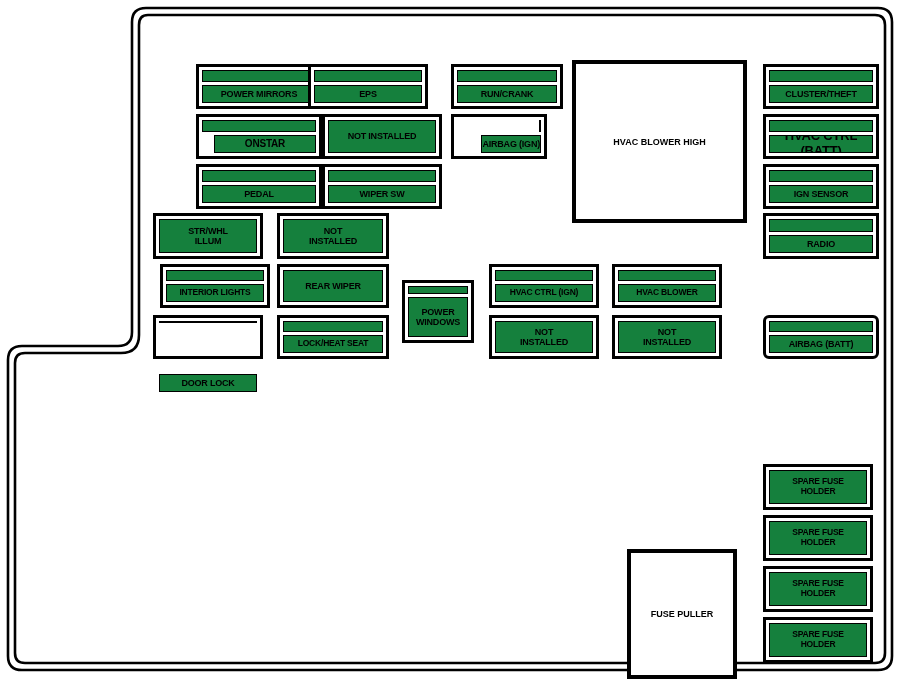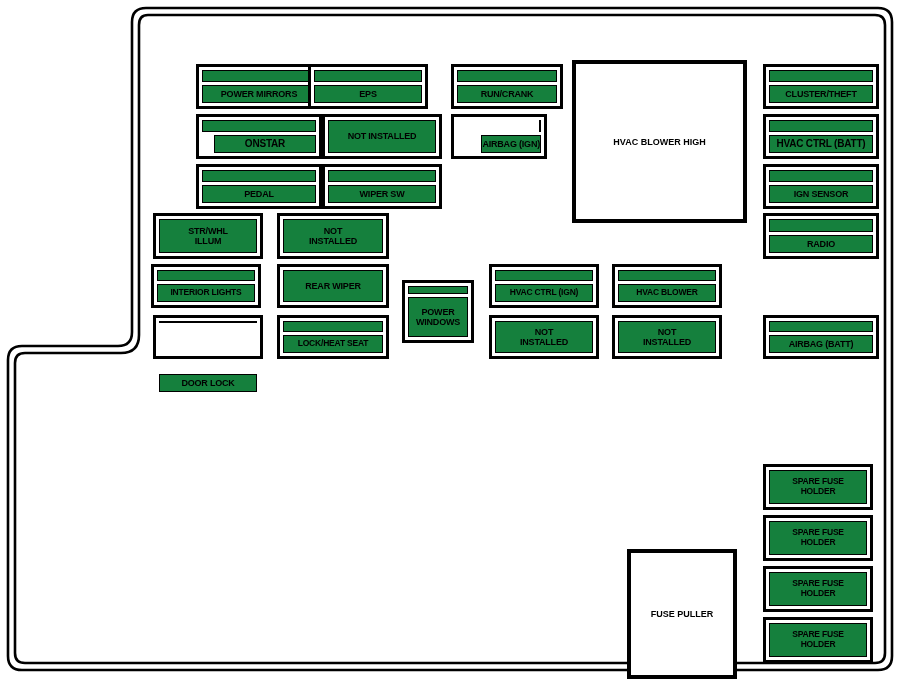--- a/index.html
+++ b/index.html
@@ -140,21 +140,21 @@
       </div>
       <div class="fuse" style="left: 322px; top: 114px; width: 120px; height: 45px;">
         <div class="cell fill" style="font-size: 9px;">NOT INSTALLED</div>
       </div>
       <div class="fuse" style="left: 451px; top: 114px; width: 96px; height: 45px; align-items: flex-end;">
         <div class="cell empty"></div>
         <div class="cell label" style="height: 18px; font-size: 9px;">AIRBAG (IGN)</div>
       </div>
       <div class="fuse" style="left: 763px; top: 114px; width: 116px; height: 45px;">
         <div class="cell empty"></div>
-        <div class="cell label" style="height: 18px; font-size: 10px;">HVAC CTRL (BATT)</div>
+        <div class="cell label" style="height: 18px; font-size: 13px;">HVAC CTRL (BATT)</div>
       </div>
       <div class="fuse" style="left: 196px; top: 164px; width: 126px; height: 45px;">
         <div class="cell empty"></div>
         <div class="cell label" style="height: 18px; font-size: 9px;">PEDAL</div>
       </div>
       <div class="fuse" style="left: 322px; top: 164px; width: 120px; height: 45px;">
         <div class="cell empty"></div>
         <div class="cell label" style="height: 18px; font-size: 9px;">WIPER SW</div>
       </div>
       <div class="fuse" style="left: 763px; top: 164px; width: 116px; height: 45px;">
@@ -164,21 +164,21 @@
       <div class="fuse" style="left: 153px; top: 213px; width: 110px; height: 46px;">
         <div class="cell fill" style="font-size: 9px;">STR/WHL<br>ILLUM</div>
       </div>
       <div class="fuse" style="left: 277px; top: 213px; width: 112px; height: 46px;">
         <div class="cell fill" style="font-size: 9px;">NOT<br>INSTALLED</div>
       </div>
       <div class="fuse" style="left: 763px; top: 213px; width: 116px; height: 46px;">
         <div class="cell empty"></div>
         <div class="cell label" style="height: 18px; font-size: 9px;">RADIO</div>
       </div>
-      <div class="fuse" style="left: 151px; top: 264px; width: 110px; height: 44px;">
+      <div class="fuse" style="left: 160px; top: 264px; width: 110px; height: 44px;">
         <div class="cell empty"></div>
         <div class="cell label" style="height: 18px; font-size: 8.5px;">INTERIOR LIGHTS</div>
       </div>
       <div class="fuse" style="left: 277px; top: 264px; width: 112px; height: 44px;">
         <div class="cell fill" style="font-size: 9px;">REAR WIPER</div>
       </div>
       <div class="fuse" style="left: 489px; top: 264px; width: 110px; height: 44px;">
         <div class="cell empty"></div>
         <div class="cell label" style="height: 18px; font-size: 8.5px;">HVAC CTRL (IGN)</div>
       </div>
@@ -197,21 +197,21 @@
       <div class="fuse" style="left: 277px; top: 315px; width: 112px; height: 44px;">
         <div class="cell empty"></div>
         <div class="cell label" style="height: 18px; font-size: 8.5px;">LOCK/HEAT SEAT</div>
       </div>
       <div class="fuse" style="left: 489px; top: 315px; width: 110px; height: 44px;">
         <div class="cell fill" style="font-size: 9px;">NOT<br>INSTALLED</div>
       </div>
       <div class="fuse" style="left: 612px; top: 315px; width: 110px; height: 44px;">
         <div class="cell fill" style="font-size: 9px;">NOT<br>INSTALLED</div>
       </div>
-      <div class="fuse" style="left: 763px; top: 315px; width: 116px; height: 44px;">
+      <div class="fuse" style="left: 763px; top: 315px; width: 116px; height: 44px; border-radius: 6px;">
         <div class="cell empty"></div>
         <div class="cell label" style="height: 18px; font-size: 9px;">AIRBAG (BATT)</div>
       </div>
       <div class="fuse" style="left: 763px; top: 464px; width: 110px; height: 46px;">
         <div class="cell fill" style="font-size: 8.5px;">SPARE FUSE<br>HOLDER</div>
       </div>
       <div class="fuse" style="left: 763px; top: 515px; width: 110px; height: 46px;">
         <div class="cell fill" style="font-size: 8.5px;">SPARE FUSE<br>HOLDER</div>
       </div>
       <div class="fuse" style="left: 763px; top: 566px; width: 110px; height: 46px;">

